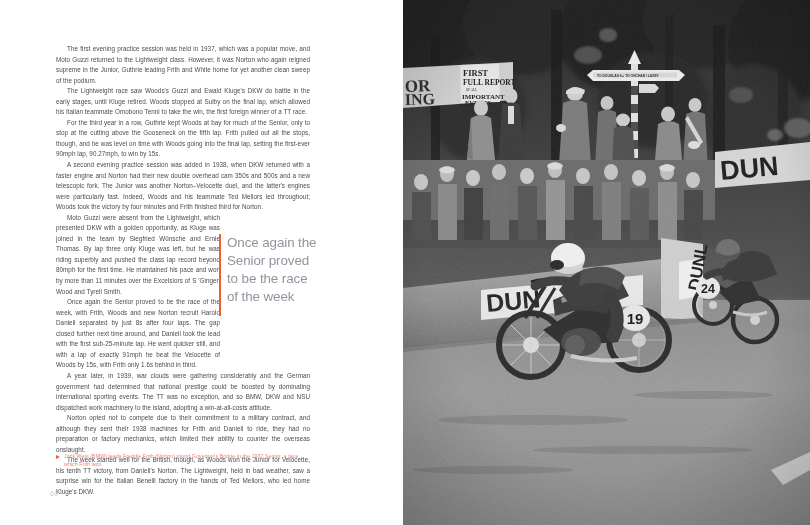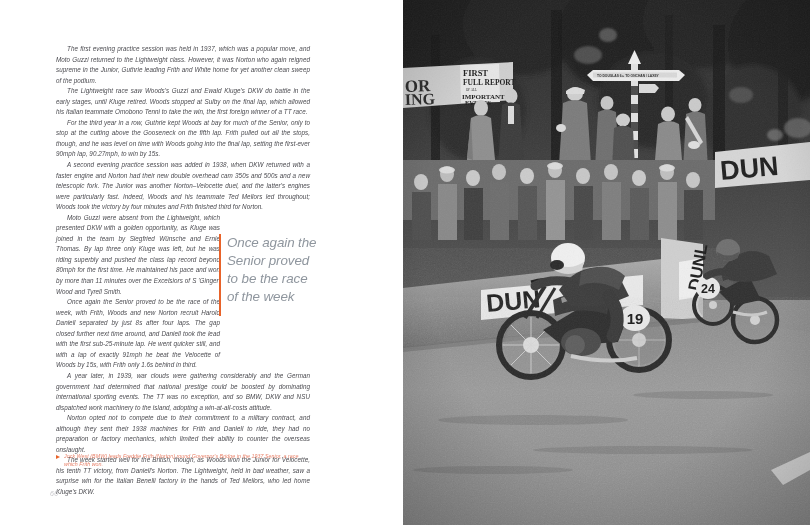--- a/index.html
+++ b/index.html
@@ -22,21 +22,20 @@
     background: #ffffff;
   }
 
   
   #left-page {
     position: absolute;
     left: 0; top: 0;
     width: 403px;
     height: 525px;
     background: #ffffff;
-    font-style: italic;
   }
 
   #body-column {
     position: absolute;
     left: 56px;
     top: 44px;
     width: 254px;
   }
 
   .para {

